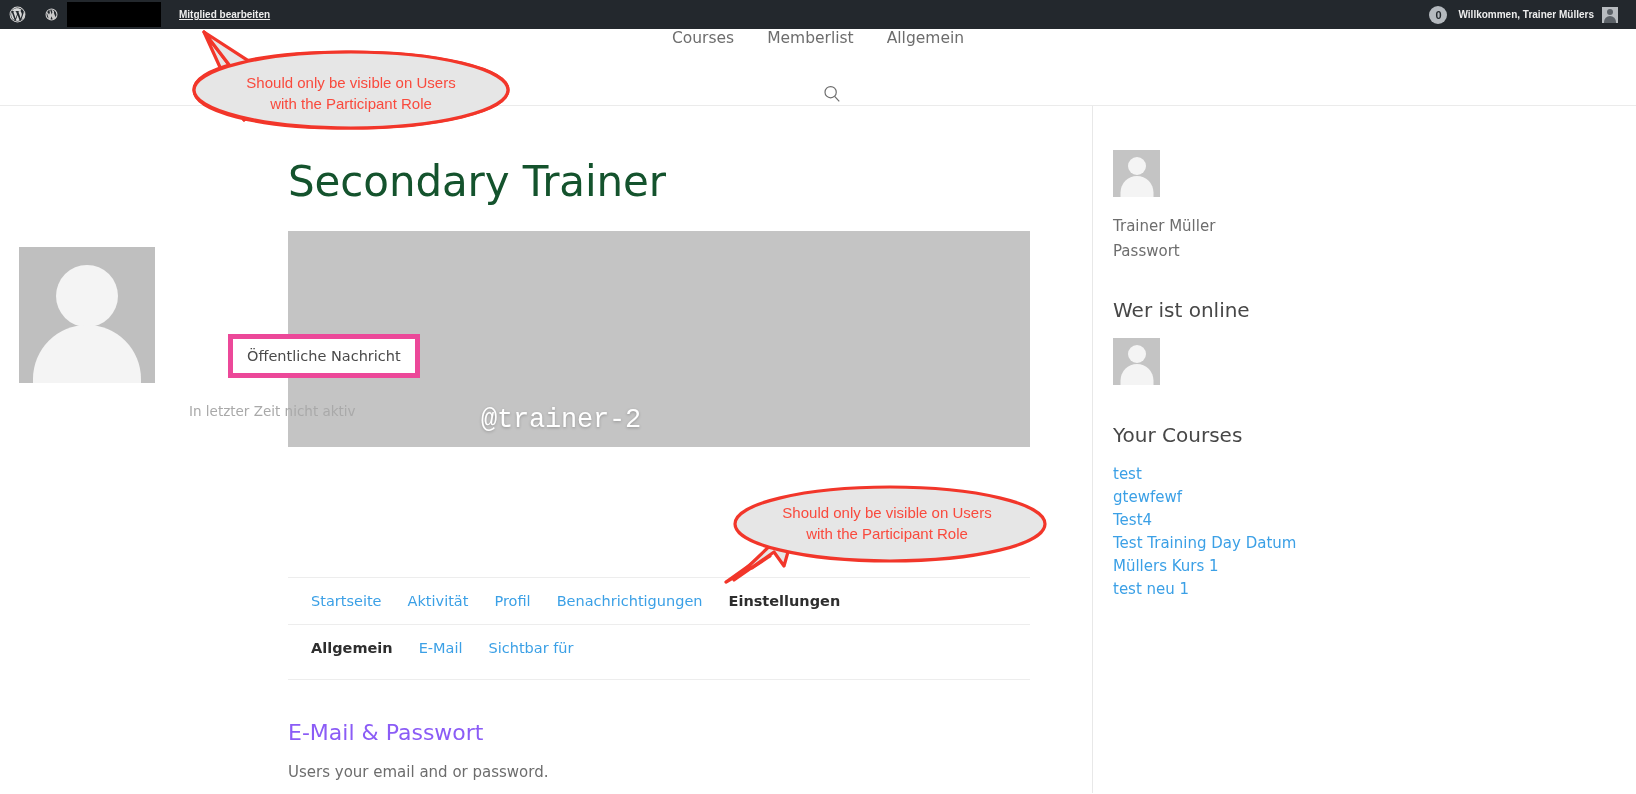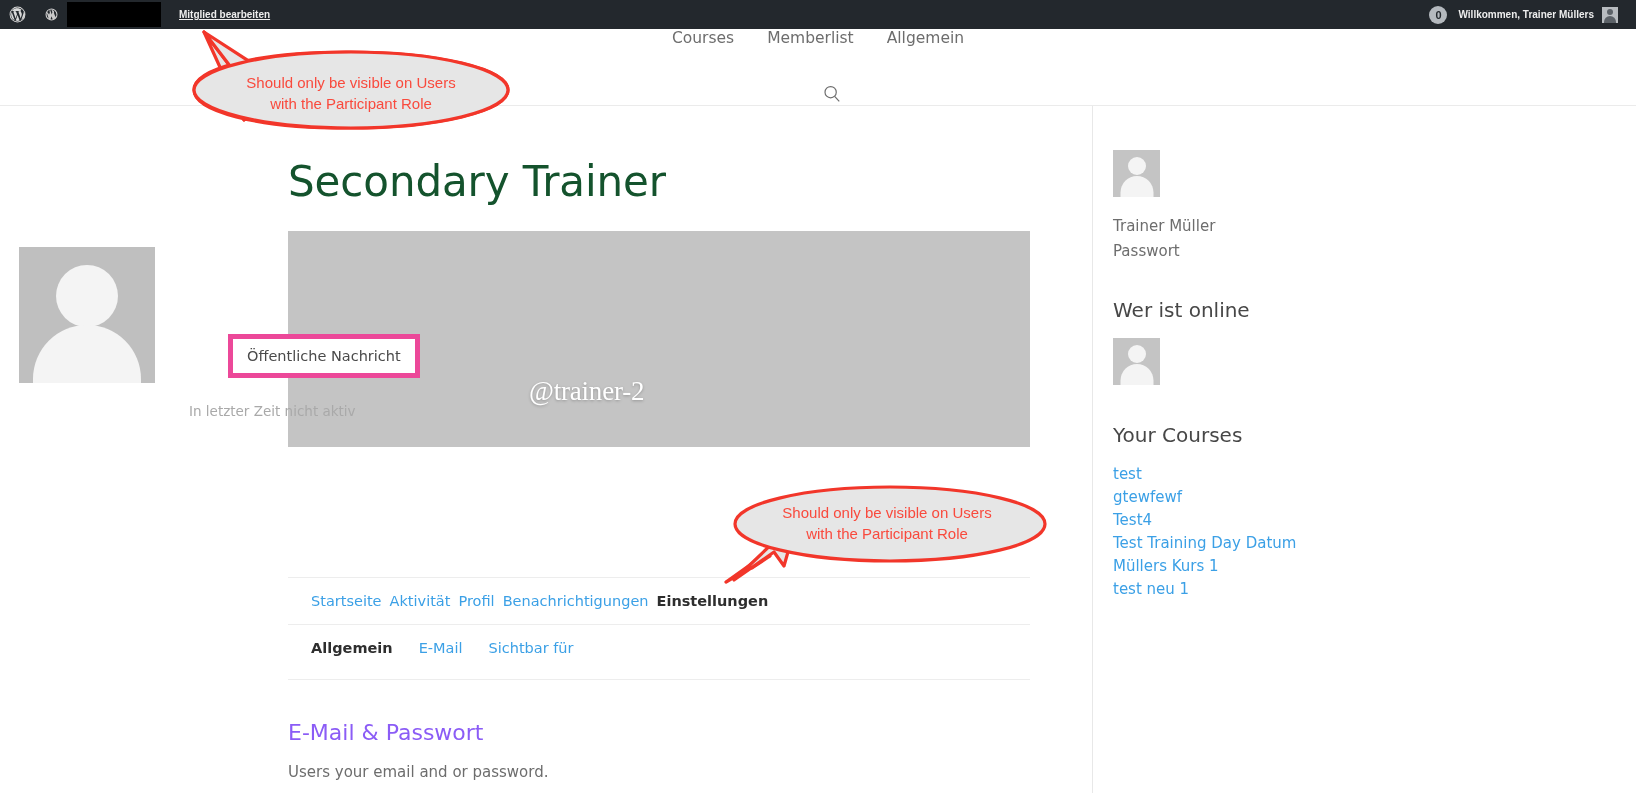--- a/index.html
+++ b/index.html
@@ -141,27 +141,26 @@
   .cover {
     position: relative;
     margin-top: 25px;
     height: 216px;
     background: #c4c4c4;
     width: 742px;
   }
   .cover-user {
     position: absolute;
     left: 193px;
-    bottom: 40px;
+    bottom: 12px;
     color: #ffffff;
-    font-family: Liberation Serif, serif;
+    font-family: Liberation Mono, monospace;
     font-size: 27px;
     text-shadow: 0 1px 3px rgba(0,0,0,.25);
     letter-spacing: -0.2px;
-    margin-left: 48px;
   }
   .avatar-lg {
     position: absolute;
     left: 16px;
     top: 138px;
     width: 142px; height: 142px;
     background: #bfbfbf;
     border: 3px solid #ffffff;
     overflow: hidden;
     z-index: 3;
@@ -205,21 +204,21 @@
     color: #a9a9a9;
     font-family: "DejaVu Sans", sans-serif;
   }
 
   .tabs {
     margin-top: 130px;
     border-top: 1px solid #ededed;
     border-bottom: 1px solid #ededed;
     padding: 15px 23px;
     display: flex;
-    gap: 8px;
+    gap: 26px;
     align-items: baseline;
     width: 742px;
   }
   .tabs a {
     color: #3ba0e6;
     font-size: 14.5px;
     text-decoration: none;
     font-family: "DejaVu Sans", sans-serif;
   }
   .tabs a.active {

